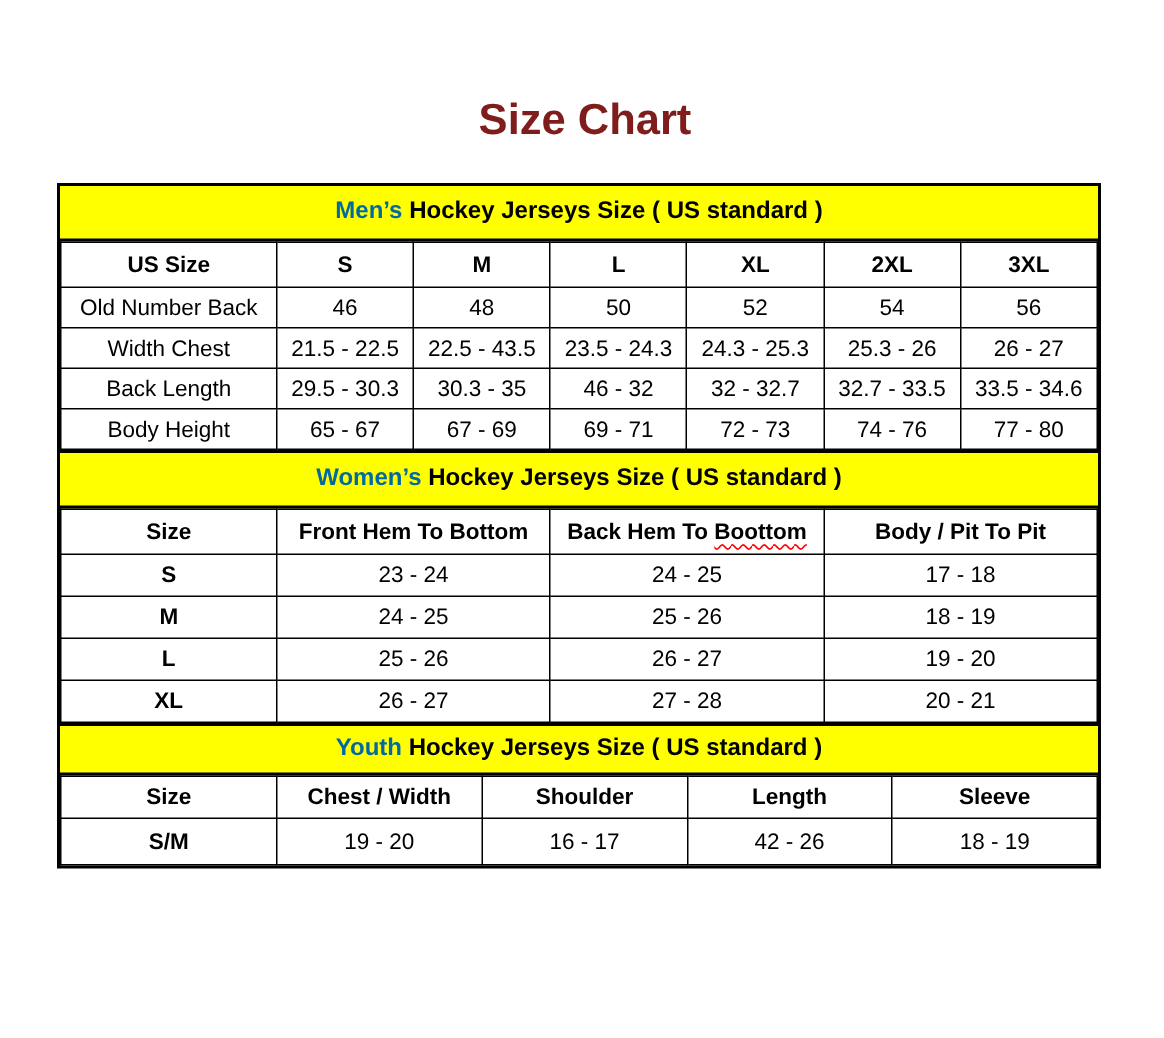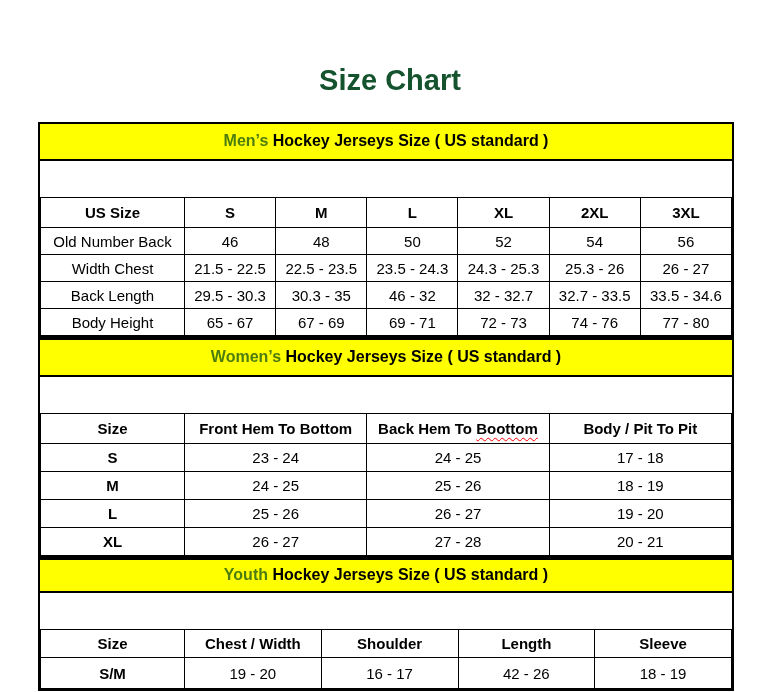--- a/index.html
+++ b/index.html
@@ -9,43 +9,43 @@
     font-family: "Liberation Sans", sans-serif;
     position: relative;
     overflow: hidden;
   }
   .page-title {
     position: absolute;
     top: 64px; left: 0; right: 12px;
     text-align: center;
     font-size: 29px;
     font-weight: bold;
-    color: #14532d;
+    color: #7f1d1d;
     letter-spacing: 0px;
     margin-left: 16px;
   }
   .chart-wrap {
     position: absolute;
     top: 122px; left: 38px;
     width: 696px;
     border: 2px solid #000000;
     background: #ffffff;
   }
   .band {
     background: #FFFF00;
     text-align: center;
     font-weight: bold;
     font-size: 16px;
     color: #000000;
     padding: 8px 0 9px 0;
     border-bottom: 2px solid #000000;
   }
-  .band + table { width: 100%; margin-top: 36px; }
-  .band.mid { border-top: 4px solid #000000; }
-  .band .hl { color: #4d7c0f; }
+  .band + table { width: 100%; }
+  .band.mid { border-top: 2px solid #000000; }
+  .band .hl { color: #0369a1; }
   .band.youth-band { padding: 6px 0 7px 0; }
   table {
     width: 100%;
     border-collapse: collapse;
     table-layout: fixed;
   }
   th, td {
     border: 1px solid #000000;
     text-align: center;
     vertical-align: middle;
@@ -107,21 +107,21 @@
         <td>46</td>
         <td>48</td>
         <td>50</td>
         <td>52</td>
         <td>54</td>
         <td>56</td>
       </tr>
       <tr>
         <td>Width Chest</td>
         <td>21.5 - 22.5</td>
-        <td>22.5 - 23.5</td>
+        <td>22.5 - 43.5</td>
         <td>23.5 - 24.3</td>
         <td>24.3 - 25.3</td>
         <td>25.3 - 26</td>
         <td>26 - 27</td>
       </tr>
       <tr>
         <td>Back Length</td>
         <td>29.5 - 30.3</td>
         <td>30.3 - 35</td>
         <td>46 - 32</td>

